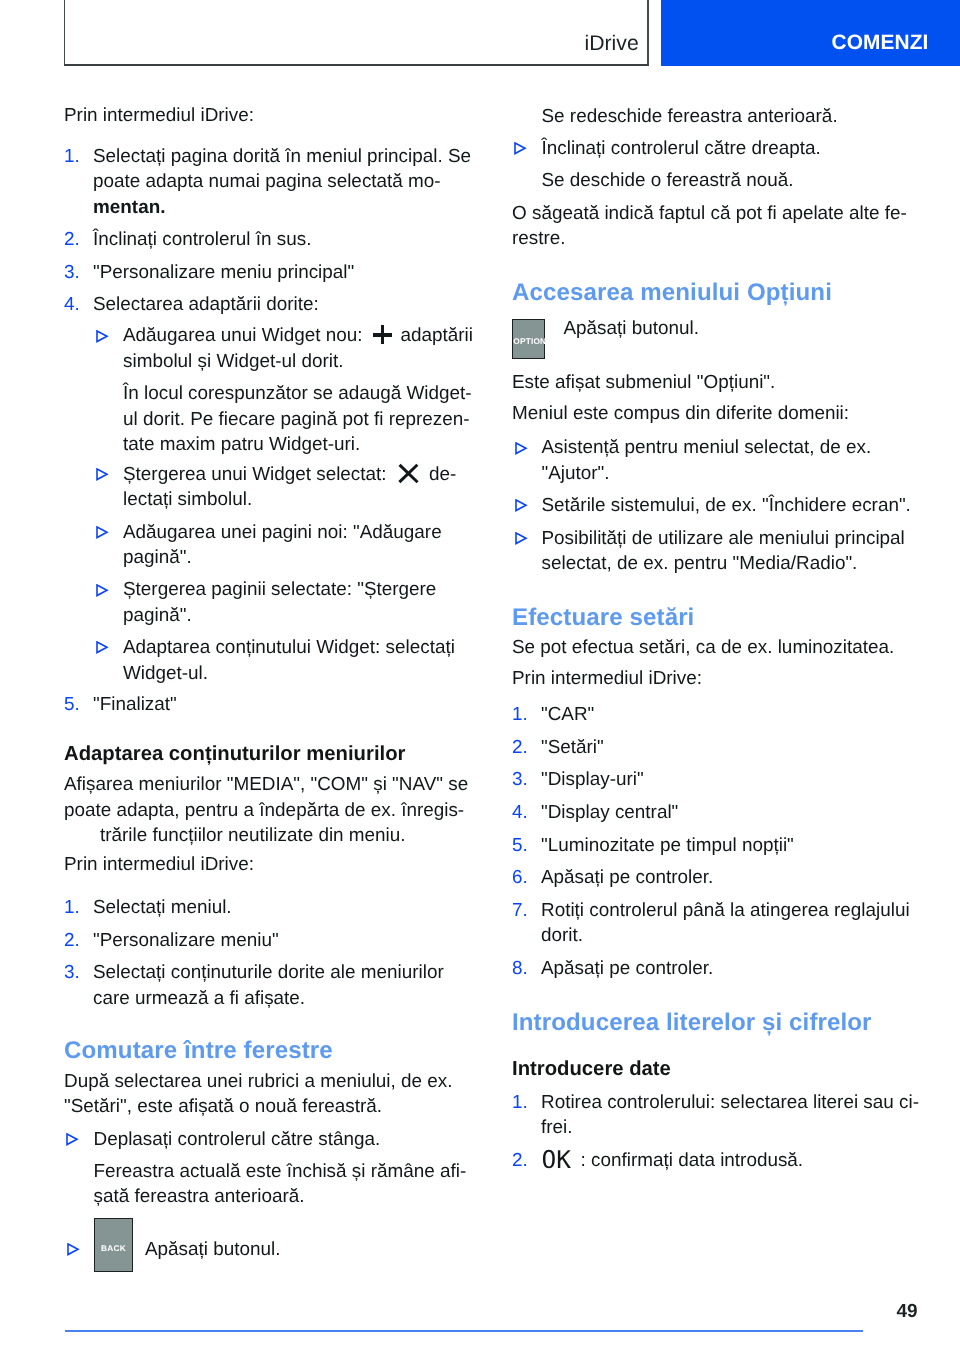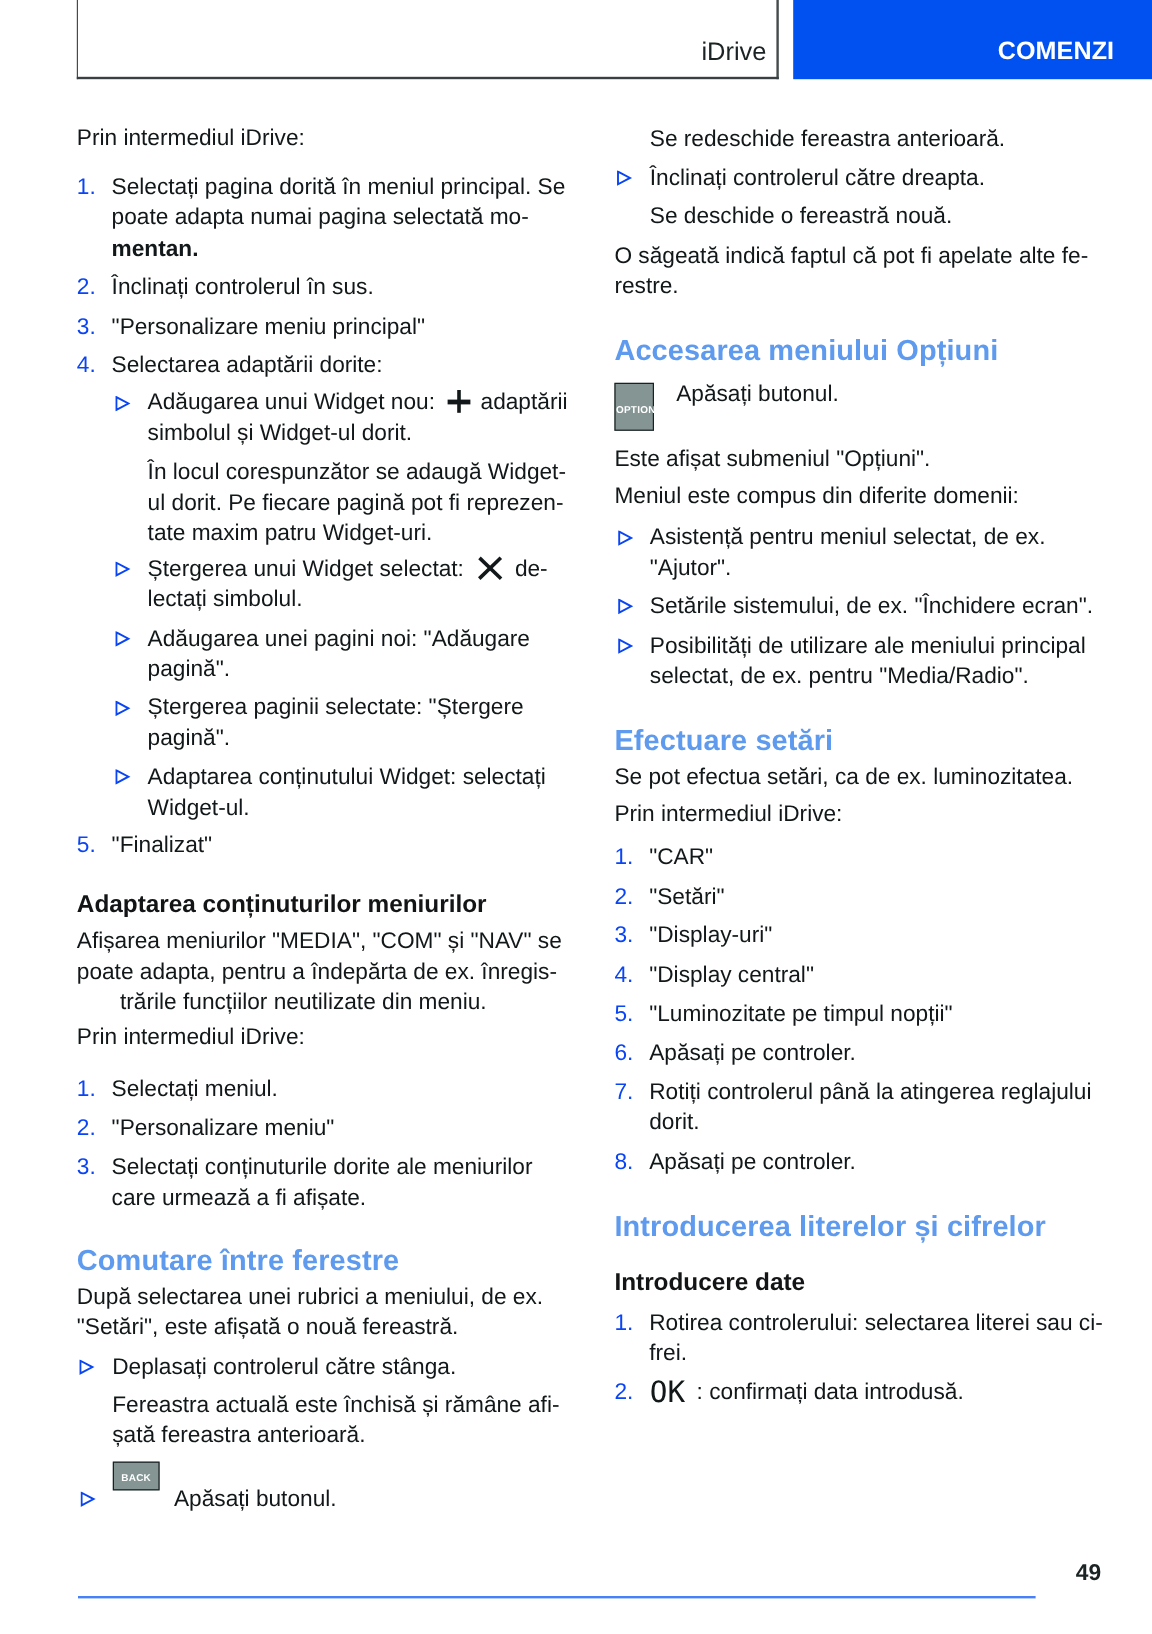--- a/index.html
+++ b/index.html
@@ -123,21 +123,21 @@
       <div class="ln" style="left: 64px; top: 1094.3px;">"Setări", este afișată o nouă fereastră.</div>
       <span class="tri" style="left: 66px; top: 1132.9px;"><svg width="13" height="13" viewBox="0 0 13 13">
           <path d="M1.0 0.95 L11.0 6.25 L1.0 11.55 Z" fill="none" stroke="#0A45F5" stroke-width="1.6" stroke-linejoin="miter"></path>
         </svg></span>
       <div class="ln" style="left: 93.5px; top: 1126.7px;">Deplasați controlerul către stânga.</div>
       <div class="ln" style="left: 93.5px; top: 1158.6px;">Fereastra actuală este închisă și rămâne afi-</div>
       <div class="ln" style="left: 93.5px; top: 1184px;">șată fereastra anterioară.</div>
       <span class="tri" style="left: 67px; top: 1243.2px;"><svg width="13" height="13" viewBox="0 0 13 13">
           <path d="M1.0 0.95 L11.0 6.25 L1.0 11.55 Z" fill="none" stroke="#0A45F5" stroke-width="1.6" stroke-linejoin="miter"></path>
         </svg></span>
-      <div class="btn-ic" style="left: 94px; top: 1217.8px; width: 39px; height: 24px;">
+      <div class="btn-ic" style="left: 94px; top: 1217.8px; width: 39px; height: 54px;">
         <i style="font-size: 8.3px; letter-spacing: 0.2px; top: 57%;">BACK</i>
       </div>
       <div class="ln" style="left: 145px; top: 1237px;">Apăsați butonul.</div>
       <div class="ln" style="left: 541.5px; top: 103.5px;">Se redeschide fereastra anterioară.</div>
       <span class="tri" style="left: 514px; top: 142.1px;"><svg width="13" height="13" viewBox="0 0 13 13">
           <path d="M1.0 0.95 L11.0 6.25 L1.0 11.55 Z" fill="none" stroke="#0A45F5" stroke-width="1.6" stroke-linejoin="miter"></path>
         </svg></span>
       <div class="ln" style="left: 541.5px; top: 135.9px;">Înclinați controlerul către dreapta.</div>
       <div class="ln" style="left: 541.5px; top: 168.3px;">Se deschide o fereastră nouă.</div>
       <div class="ln" style="left: 512px; top: 200.7px;">O săgeată indică faptul că pot fi apelate alte fe-</div>

